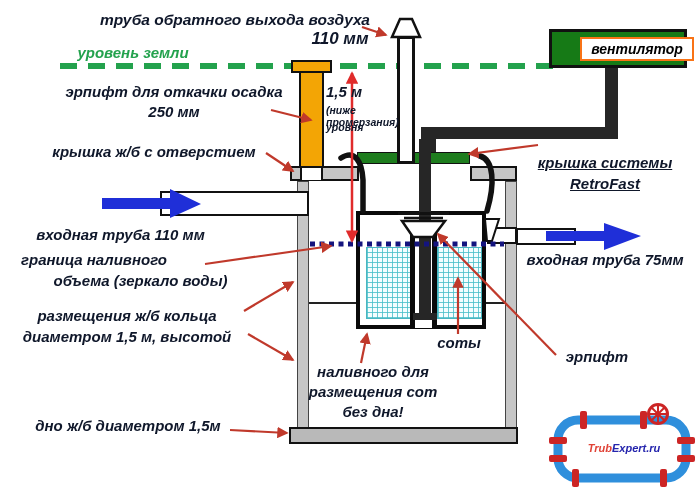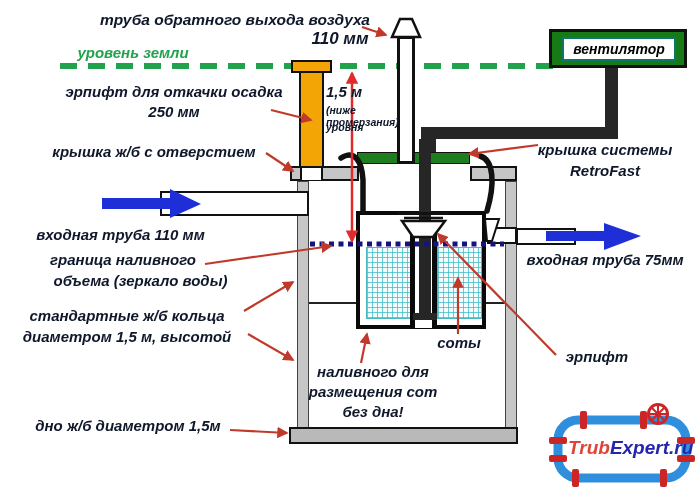--- a/index.html
+++ b/index.html
@@ -7,22 +7,22 @@
          font-family:"Liberation Sans", sans-serif;}
   .lbl{position:absolute;font-weight:bold;font-style:italic;color:#0f172a;
        font-size:15px;line-height:20px;text-align:center;}
   .lbl.small{font-size:10.5px;line-height:17px;}
   .green-text{color:#23a24d;}
   .ground-dash{position:absolute;left:60px;top:63px;width:494px;height:6px;
      background:repeating-linear-gradient(90deg,#23a24d 0 17px,transparent 17px 28px);}
   .duct{position:absolute;background:#262626;}
   .fan-box{position:absolute;left:549px;top:29px;width:138px;height:39px;
      background:#167a16;border:3px solid #111;box-sizing:border-box;}
-  .fan-label{position:absolute;left:562px;top:37px;width:114px;height:24px;
-     background:#fff;border:2px solid #0f766e;box-sizing:border-box;
+  .fan-label{position:absolute;left:580px;top:37px;width:114px;height:24px;
+     background:#fff;border:2px solid #f97316;box-sizing:border-box;
      font-weight:bold;font-style:italic;font-size:14px;line-height:20px;text-align:center;}
   .green-cover{position:absolute;left:357px;top:152px;width:113px;height:12px;
      background:#1e7d1e;border:1px solid #111;box-sizing:border-box;}
   .vent-pipe{position:absolute;left:397px;top:36px;width:18px;height:128px;
      background:#fff;border:3px solid #111;box-sizing:border-box;}
   .orange-pipe{position:absolute;left:299px;top:71px;width:25px;height:97px;
      background:#f3a505;border:2px solid #111;box-sizing:border-box;}
   .orange-cap{position:absolute;left:291px;top:60px;width:41px;height:13px;
      background:#f3a505;border:2px solid #111;box-sizing:border-box;}
   .cover{position:absolute;top:166px;height:15px;background:#c6c6c6;
@@ -41,21 +41,21 @@
      background-image:repeating-linear-gradient(0deg,rgba(70,190,200,.8) 0 1px,transparent 1px 5px),
                       repeating-linear-gradient(90deg,rgba(70,190,200,.8) 0 1px,transparent 1px 5px);
      border:1px solid #49b6c0;box-sizing:border-box;}
   .channel{position:absolute;left:410px;top:233px;width:27px;height:95px;background:#fff;
      border-left:5px solid #0a0a0a;border-right:5px solid #0a0a0a;box-sizing:border-box;}
   .center-pipe{position:absolute;left:419px;top:139px;width:12px;height:176px;background:#262626;}
   .pipe-endbar{position:absolute;left:413px;top:313px;width:24px;height:7px;background:#262626;}
   svg.overlay{position:absolute;left:0;top:0;z-index:40;}
   .lbl{z-index:50;}
   .logo-text{position:absolute;left:568px;top:438px;width:112px;text-align:center;z-index:55;
-     font-weight:bold;font-size:19px;line-height:20px;font-style:italic;}
+     font-weight:bold;font-size:11px;line-height:20px;font-style:italic;}
   .logo-text .p1{color:#e04337;}
   .logo-text .p2{color:#2525ad;}
 </style>
 </head>
 <body>
 
 <div id="stage">
 
   <div class="ground-dash"></div>
 
@@ -163,32 +163,32 @@
     <div>эрпифт для откачки осадка</div>
     <div>250 мм</div>
   </div>
 
   <div class="lbl" style="left:38px;top:142px;width:232px;">крышка ж/б с отверстием</div>
 
   <div class="lbl" style="left:326px;top:82px;width:60px;text-align:left;">1,5 м</div>
   <div class="lbl small" style="left:326px;top:102px;width:70px;text-align:left;">(ниже уровня</div>
   <div class="lbl small" style="left:326px;top:114px;width:70px;text-align:right;">промерзания)</div>
 
-  <div class="lbl" style="left:518px;top:139px;width:174px;line-height:21px;">
+  <div class="lbl" style="left:518px;top:152px;width:174px;line-height:21px;text-decoration:underline;">
     <div>крышка системы</div>
     <div>RetroFast</div>
   </div>
 
   <div class="lbl" style="left:28px;top:225px;width:185px;">входная труба 110 мм</div>
 
-  <div class="lbl" style="left:24px;top:250px;width:172px;text-align:right;">граница наливного</div>
+  <div class="lbl" style="left:8px;top:250px;width:172px;">граница наливного</div>
   <div class="lbl" style="left:38px;top:271px;width:205px;">объема (зеркало воды)</div>
 
   <div class="lbl" style="left:2px;top:305px;width:250px;line-height:21px;">
-    <div>стандартные ж/б кольца</div>
+    <div>размещения ж/б кольца</div>
     <div>диаметром 1,5 м, высотой</div>
   </div>
 
   <div class="lbl" style="left:24px;top:416px;width:208px;">дно ж/б диаметром 1,5м</div>
 
   <div class="lbl" style="left:298px;top:362px;width:150px;">
     <div>наливного для</div>
     <div>размещения сот</div>
     <div>без дна!</div>
   </div>

